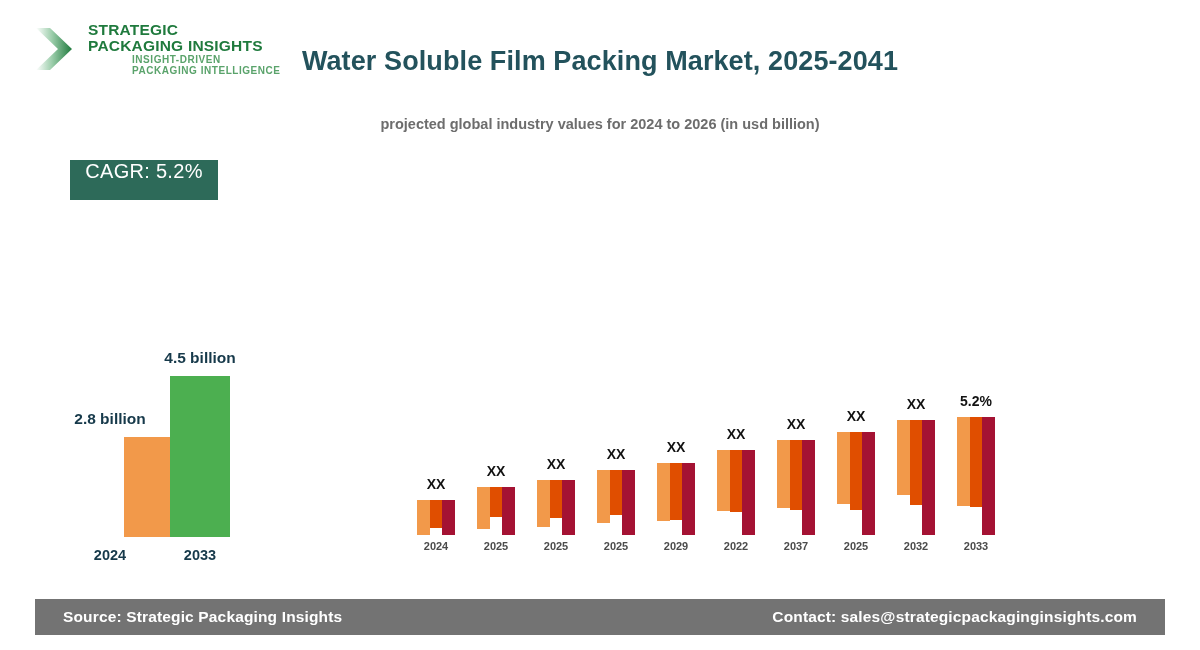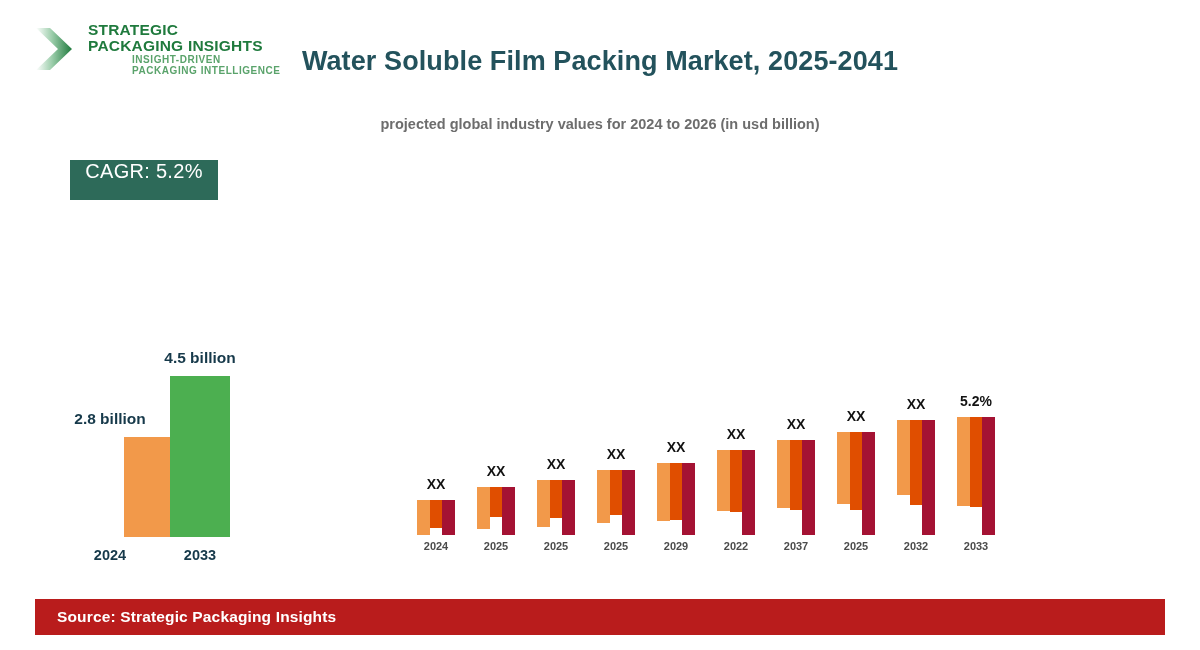--- a/index.html
+++ b/index.html
@@ -106,23 +106,23 @@
     top: 100%; margin-top: 5px;
     color: #4b4b4b; font-size: 11px; font-weight: bold;
     white-space: nowrap;
   }
 
   
   #footer {
     position: absolute;
     left: 35px; bottom: 15px;
     width: 1130px; height: 36px;
-    background: #b91c1c;
+    background: #737373;
     display: flex; align-items: center; justify-content: space-between;
-    padding: 0 22px;
+    padding: 0 28px;
   }
   #footer .ft-text {
     color: #ffffff; font-size: 15.5px; font-weight: bold;
     letter-spacing: .15px;
   }
 </style>
 </head>
 <body>
 
 <div id="logo">
@@ -233,13 +233,14 @@
       <span class="sc-value">5.2%</span>
       <div class="seg" style="height: 89px; background: rgb(242, 153, 74);"></div>
       <div class="seg" style="height: 90px; background: rgb(224, 78, 0);"></div>
       <div class="seg" style="height: 118px; background: rgb(164, 18, 51);"></div>
       <span class="sc-axis-label">2033</span>
     </div>
   </div>
 
 <div id="footer">
   <span class="ft-text">Source: Strategic Packaging Insights</span>
+  <span class="ft-text">Contact: sales@strategicpackaginginsights.com</span>
 </div>
 
 </body></html>

